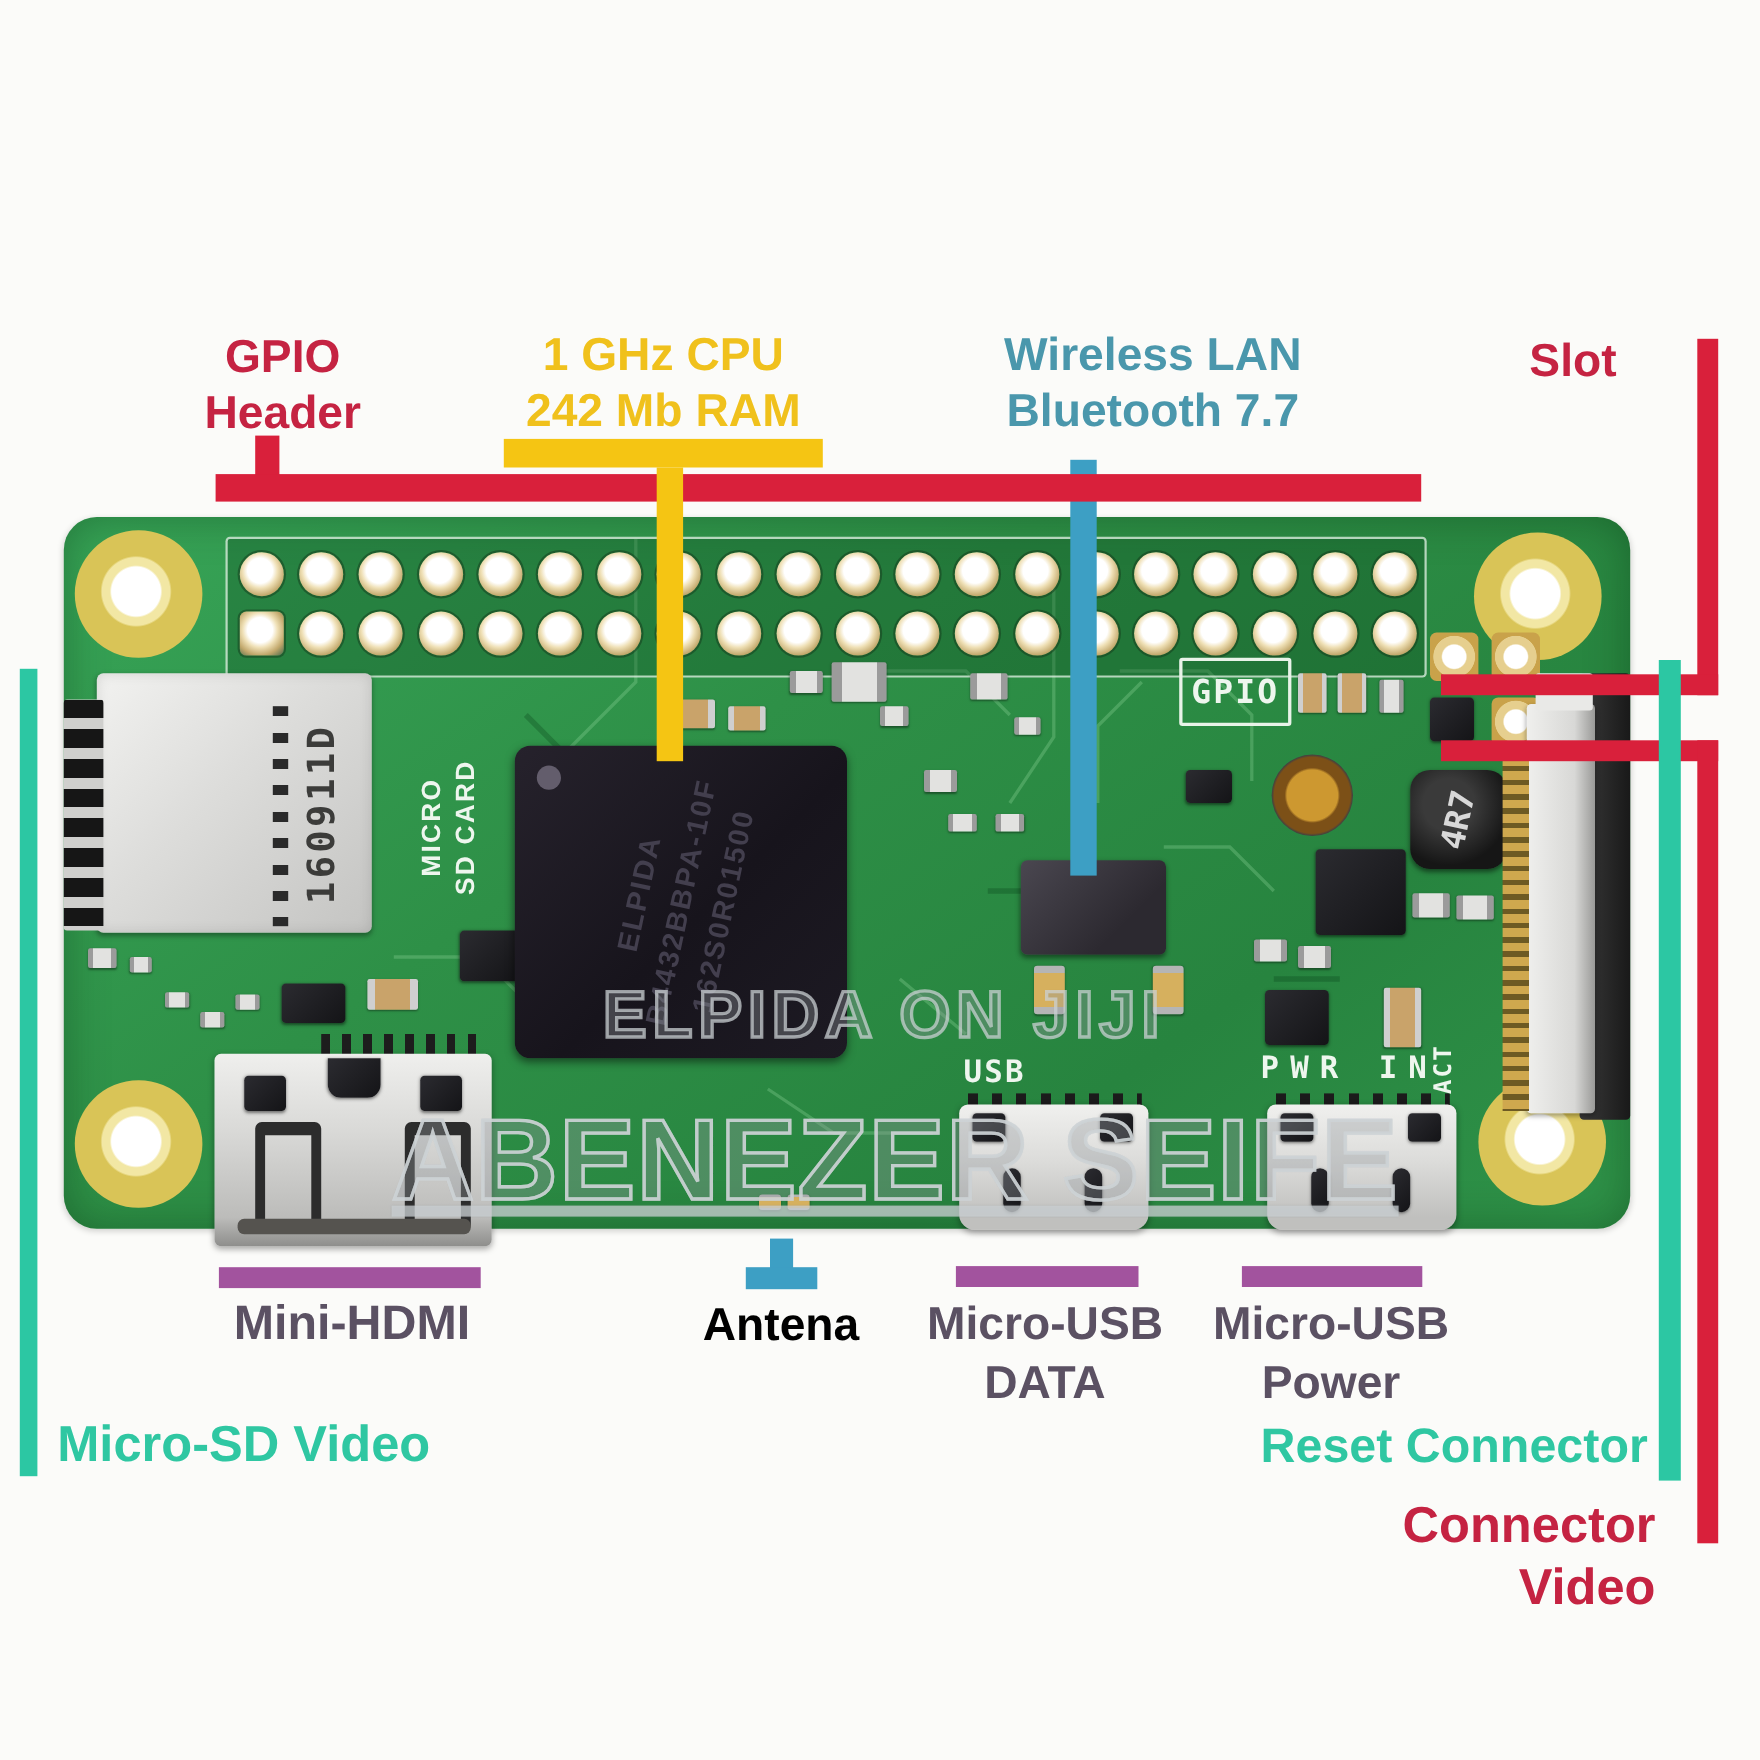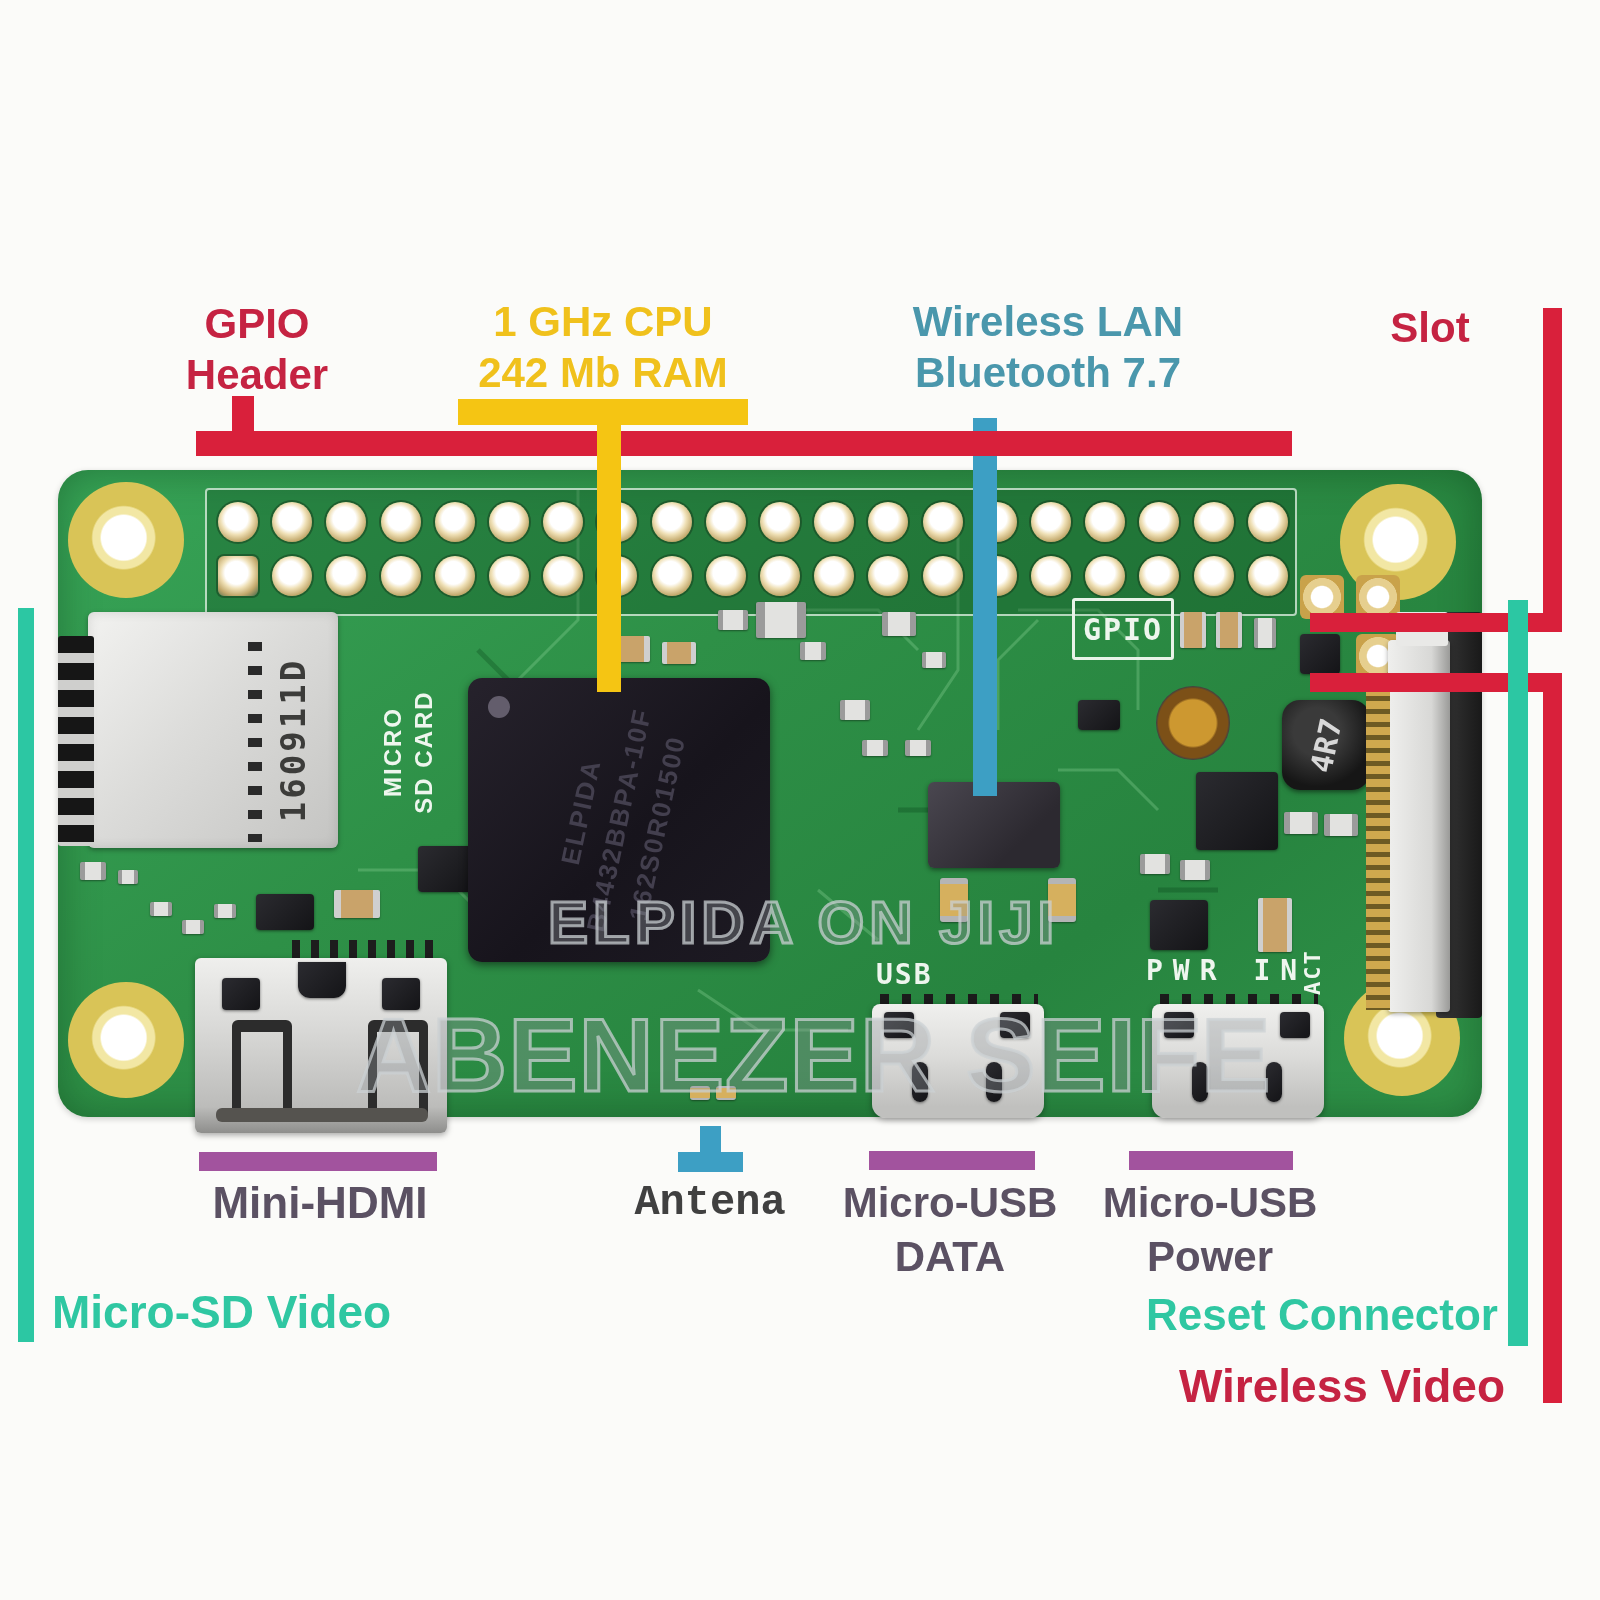--- a/index.html
+++ b/index.html
@@ -3,21 +3,21 @@
 <meta charset="utf-8">
 <style>
   html,body{margin:0;padding:0;background:#f7f7f5;}
   #stage{position:relative;width:1600px;height:1600px;background:#fbfbf9;overflow:hidden;
          font-family:"Liberation Sans",sans-serif;}
   .abs{position:absolute;}
   .label{position:absolute;font-weight:bold;white-space:pre-line;line-height:1.22;text-align:center;}
   .red-t{color:#c52342;}
   .yellow-t{color:#f0c11c;}
   .tealblue-t{color:#4a97ac;}
-  .blue-t{color:#404040;font-family:Liberation Mono, monospace;}
+  .blue-t{color:#000000;}
   .teal-t{color:#2fc7a2;}
   .dark-t{color:#5b5163;}
   .line{position:absolute;}
   .line.red{background:#d9203b;}
   .line.yellow{background:#f5c513;}
   .line.blue{background:#3d9fc4;}
   .line.teal{background:#2cc7a3;}
   .line.purple{background:#a2539e;}
   
   #board{position:absolute;left:58px;top:470px;width:1424px;height:647px;border-radius:30px;
@@ -272,18 +272,18 @@
 Bluetooth 7.7</div>
   <div class="label red-t" style="left:1330px;top:302px;width:200px;font-size:42px;">Slot</div>
   <div class="label dark-t" style="left:195px;top:1176px;width:250px;font-size:44px;">Mini-HDMI</div>
   <div class="label blue-t" style="left:610px;top:1178px;width:200px;font-size:42px;">Antena</div>
   <div class="label dark-t" style="left:830px;top:1176px;width:240px;font-size:42px;line-height:1.28;">Micro-USB
 DATA</div>
   <div class="label dark-t" style="left:1090px;top:1176px;width:240px;font-size:42px;line-height:1.28;">Micro-USB
 Power</div>
   <div class="label teal-t" style="left:52px;top:1284px;width:400px;font-size:46px;text-align:left;">Micro-SD Video</div>
   <div class="label teal-t" style="left:1098px;top:1288px;width:400px;font-size:44px;text-align:right;">Reset Connector</div>
-  <div class="label red-t" style="left:1155px;top:1358px;width:350px;font-size:46px;text-align:right;">Wireless Video</div>
+  <div class="label red-t" style="left:1155px;top:1358px;width:350px;font-size:46px;text-align:right;">Connector Video</div>
 
   <div class="wm" style="left:548px;top:888px;font-size:60px;letter-spacing:5px;">ELPIDA ON JIJI</div>
-  <div class="wm" style="left:356px;top:996px;font-size:104px;letter-spacing:1px;">ABENEZER SEIFE</div>
+  <div class="wm" style="left:356px;top:996px;font-size:104px;letter-spacing:1px;text-decoration:underline;">ABENEZER SEIFE</div>
 
 </div>
 
 </body></html>

